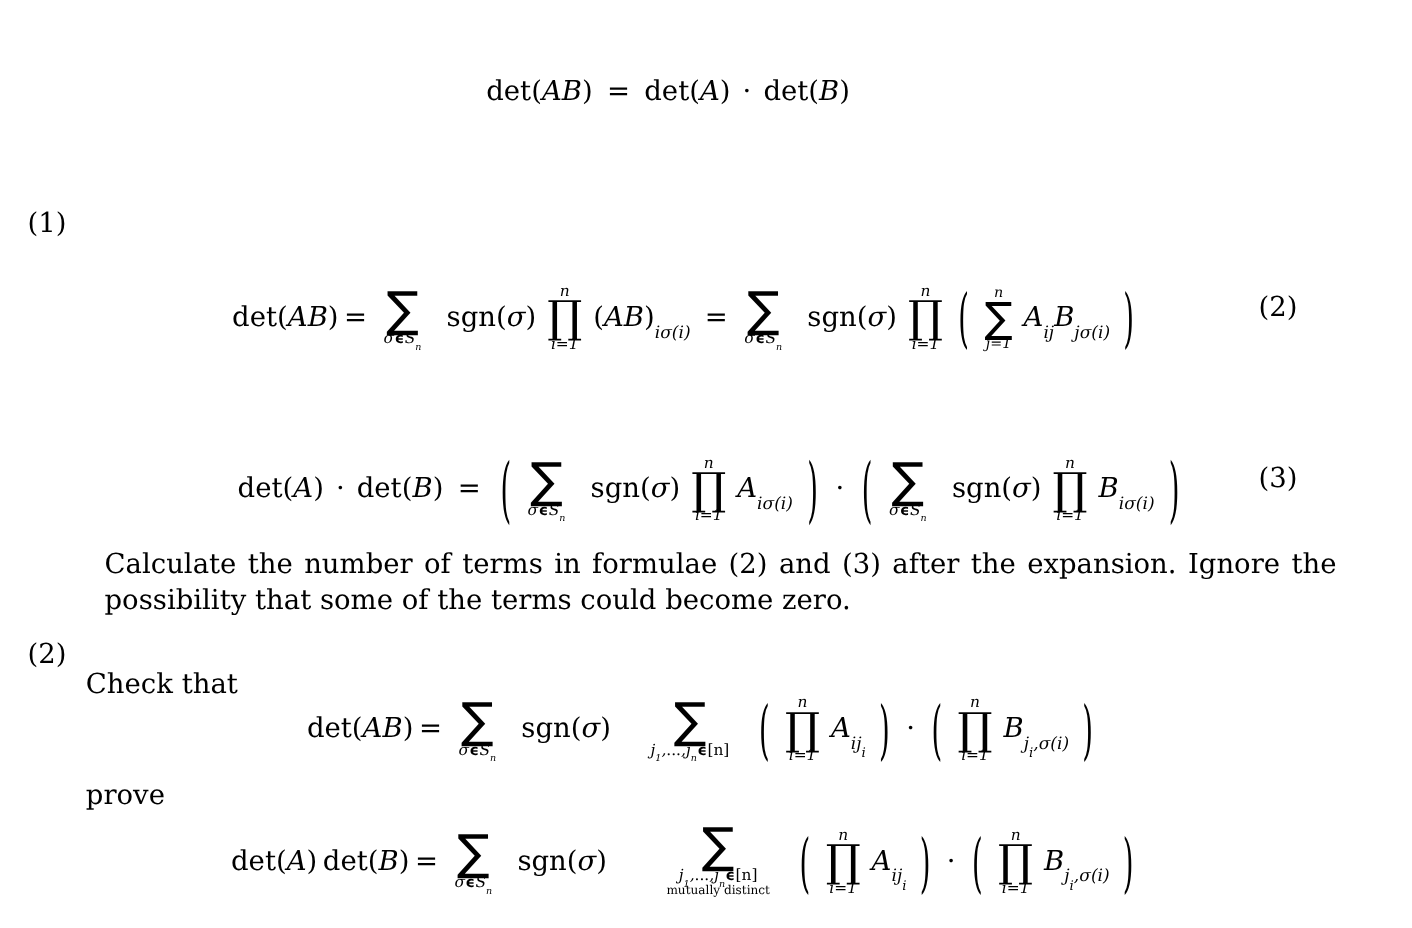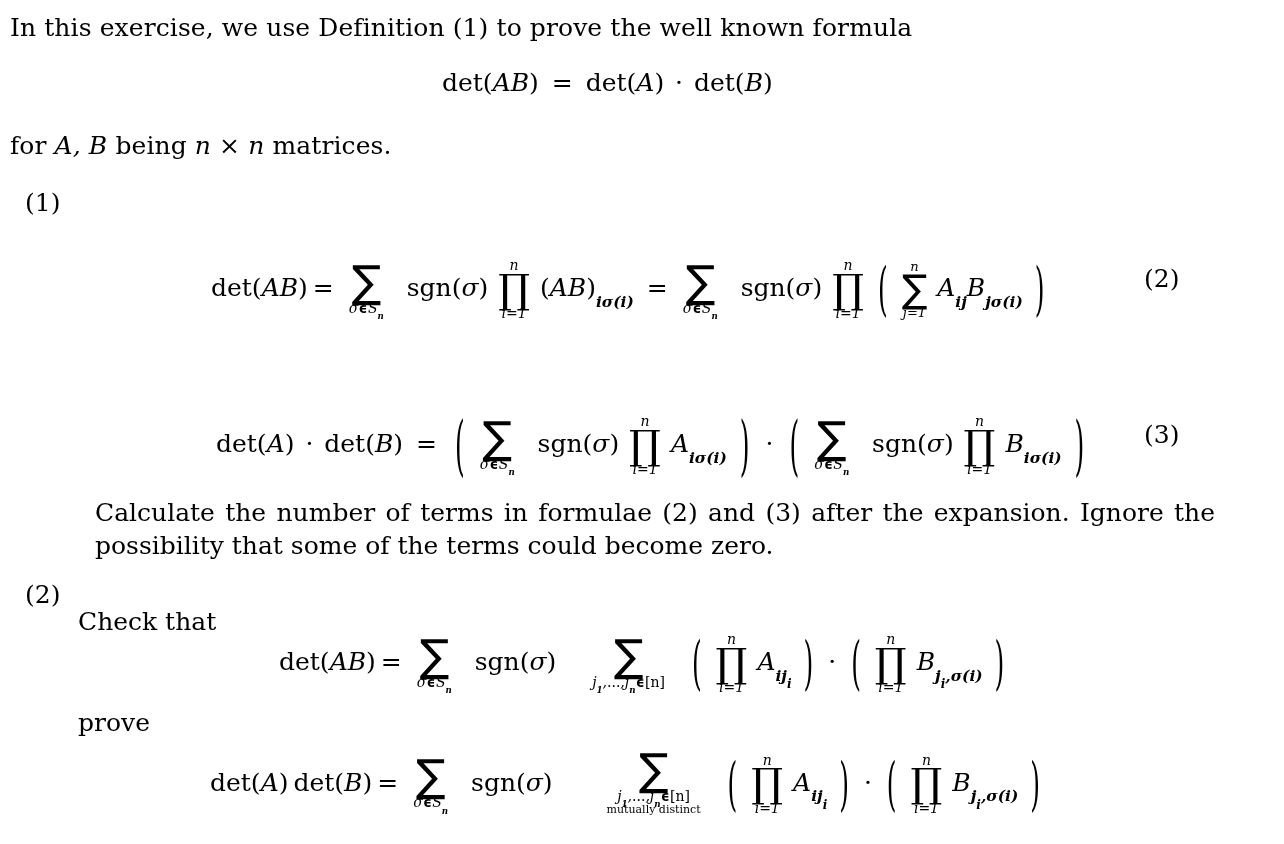--- a/index.html
+++ b/index.html
@@ -106,21 +106,20 @@
     align-items: center;
     line-height: 1.08;
   }
   .lim-stack .row2 { font-style: normal; font-size: 11px; }
 
   
   sub, sup {
     font-size: 0.62em;
     line-height: 0;
     position: relative;
-    font-weight: bold;
   }
   sub { bottom: -0.30em; }
   sub .ssub { font-size: 0.78em; }
 
   
   .bigparen {
     display: inline-block;
     font-family: "DejaVu Serif", "Liberation Serif", serif;
     font-style: normal;
     font-size: 25px;
@@ -145,37 +144,31 @@
     font-style: normal;
   }
   .inline-gap-s { display: inline-block; width: 5px; }
   .inline-gap-l { display: inline-block; width: 18px; }
 </style>
 </head>
 <body>
 
 <div class="page">
 
-  <div class="para body" style="top:12px;">
-    <span>In this exercise, we use Definition (1) to prove the well known formula</span>
-  </div>
 
   <div class="eq" style="top:68px; left:442px;">
     <span class="math">
       <span class="op">det</span><span class="rm">(</span><span class="it">A</span><span class="it">B</span><span class="rm">)</span>
       <span class="inline-gap-s"></span><span class="rm">=</span><span class="inline-gap-s"></span>
       <span class="op">det</span><span class="rm">(</span><span class="it">A</span><span class="rm">)</span>
       <span class="cdot">·</span>
       <span class="op">det</span><span class="rm">(</span><span class="it">B</span><span class="rm">)</span>
     </span>
   </div>
 
-  <div class="para body" style="top:130px;">
-    <span>for </span><span class="it">A, B</span><span> being </span><span class="it">n × n</span><span> matrices.</span>
-  </div>
 
   <div class="item-marker" style="top:188px; left:25px;">(1)</div>
 
   <div class="eq" style="top:258px; left:211px;">
     <span class="math">
       
       <span class="op">det</span><span class="rm">(</span><span class="it">A</span><span class="it">B</span><span class="rm">)</span><span class="inline-gap-s"></span><span class="rm">=</span><span class="inline-gap-s"></span>
 
       
       <span class="bigop">

